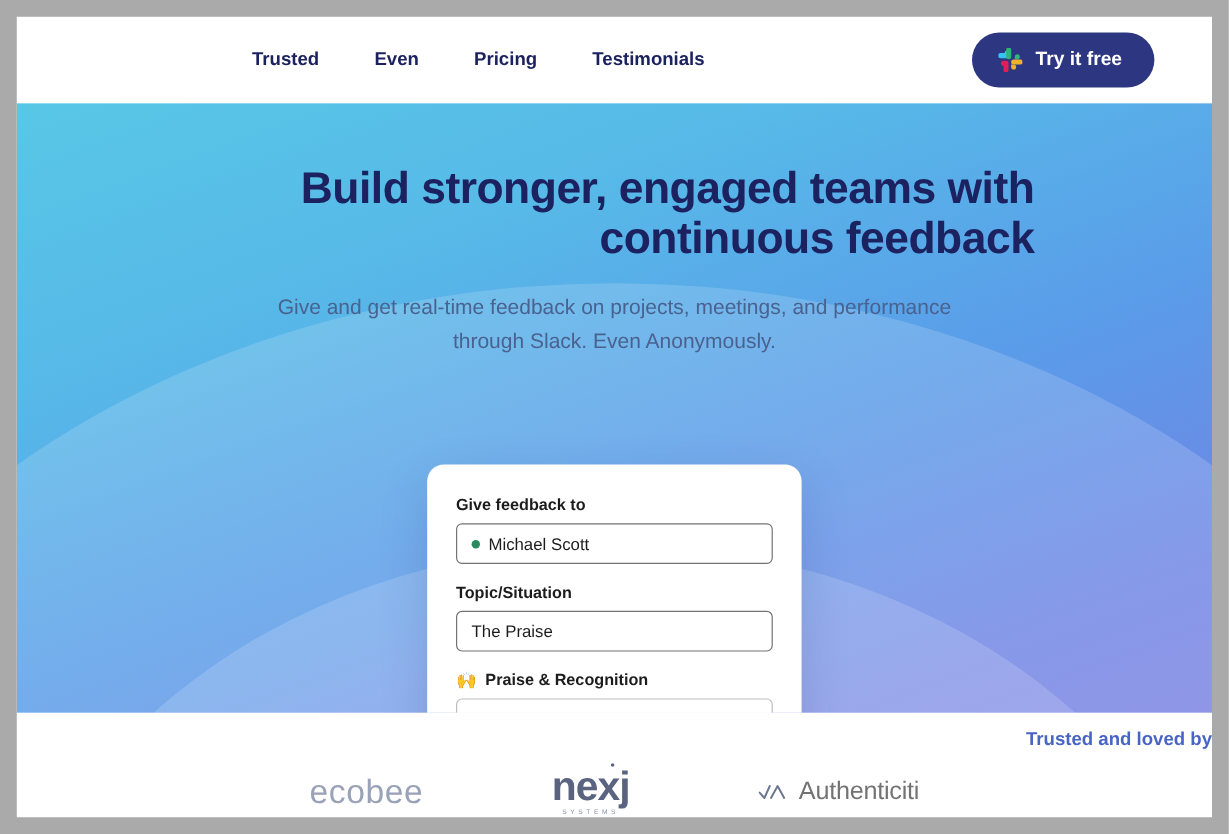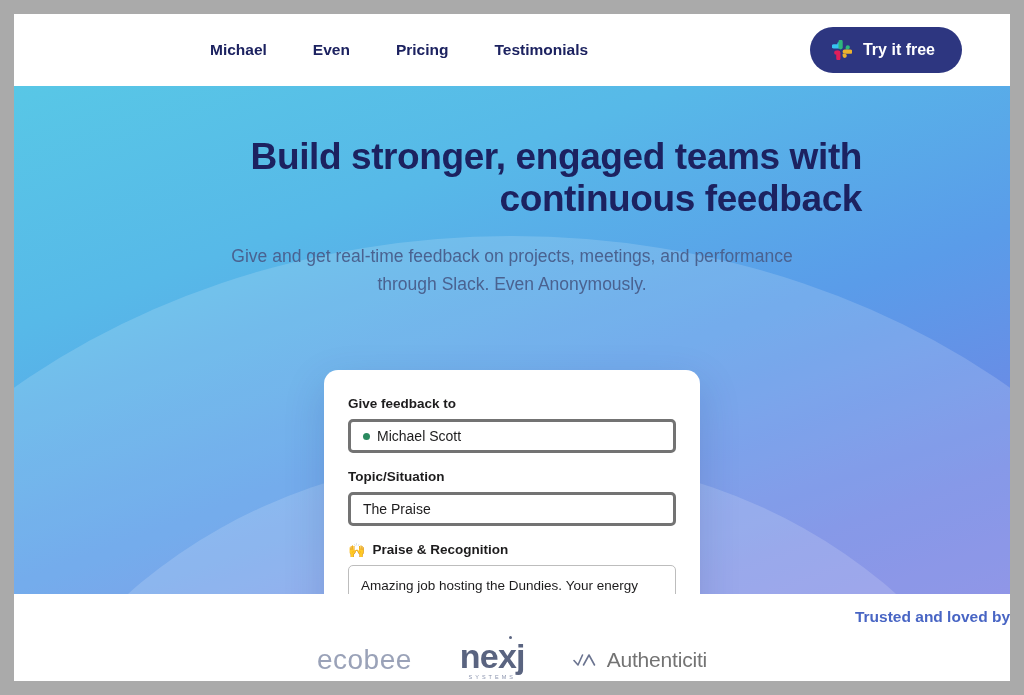--- a/index.html
+++ b/index.html
@@ -153,22 +153,22 @@
     font-weight: 400;
     color: #4a6290;
   }
 
   
   .card {
     position: absolute;
     z-index: 6;
     left: 50%;
     transform: translateX(-50%);
-    top: 284px;
-    width: 376px;
+    top: 301px;
+    width: 312px;
     background: #ffffff;
     border-radius: 14px 14px 0 0;
     box-shadow: 0 14px 40px rgba(30,50,110,0.17);
     padding: 26px 24px 0 24px;
     box-sizing: border-box;
     height: 294px;
     overflow: hidden;
   }
   .field-label {
     font-size: 13.5px;
@@ -178,21 +178,21 @@
   }
   .field-label.with-emoji {
     display: flex;
     align-items: center;
     gap: 7px;
   }
   .emoji { font-size: 14px; line-height: 1; }
   .text-input {
     width: 100%;
     box-sizing: border-box;
-    border: 3px solid #737373;
+    border: 1px solid #737373;
     border-radius: 5px;
     padding: 9px 12px;
     font-size: 14px;
     font-family: "Liberation Sans", sans-serif;
     color: #1d1c1d;
     background: #ffffff;
     display: flex;
     align-items: center;
     gap: 7px;
     margin-bottom: 16px;
@@ -232,21 +232,21 @@
   .trusted-title {
     font-size: 15.5px;
     font-weight: 700;
     color: #4865c4;
     margin: 0 0 13px 0;
   }
   .logo-row {
     display: flex;
     align-items: center;
     justify-content: center;
-    gap: 48px;
+    gap: 107px;
   }
   .brand {
     color: #8a93ad;
     display: flex;
     align-items: center;
     user-select: none;
   }
   .brand-ecobee {
     font-size: 28px;
     font-weight: 300;
@@ -292,21 +292,21 @@
 </head>
 <body>
 
 <div class="frame">
   <div class="page">
 
     <div class="navbar">
 
 
       <nav class="nav-links">
-        <a class="nav-link">Michael</a>
+        <a class="nav-link">Trusted</a>
         <a class="nav-link">Even</a>
         <a class="nav-link">Pricing</a>
         <a class="nav-link">Testimonials</a>
       </nav>
 
       <div class="cta-wrap">
         <button class="cta-button">
           <svg class="slack-ico" viewBox="0 0 54 54">
             <g>
               <path fill="#36C5F0" d="M19.7 5.7a5.7 5.7 0 1 0 0 11.4h5.7v-5.7a5.7 5.7 0 0 0-5.7-5.7z"></path>

